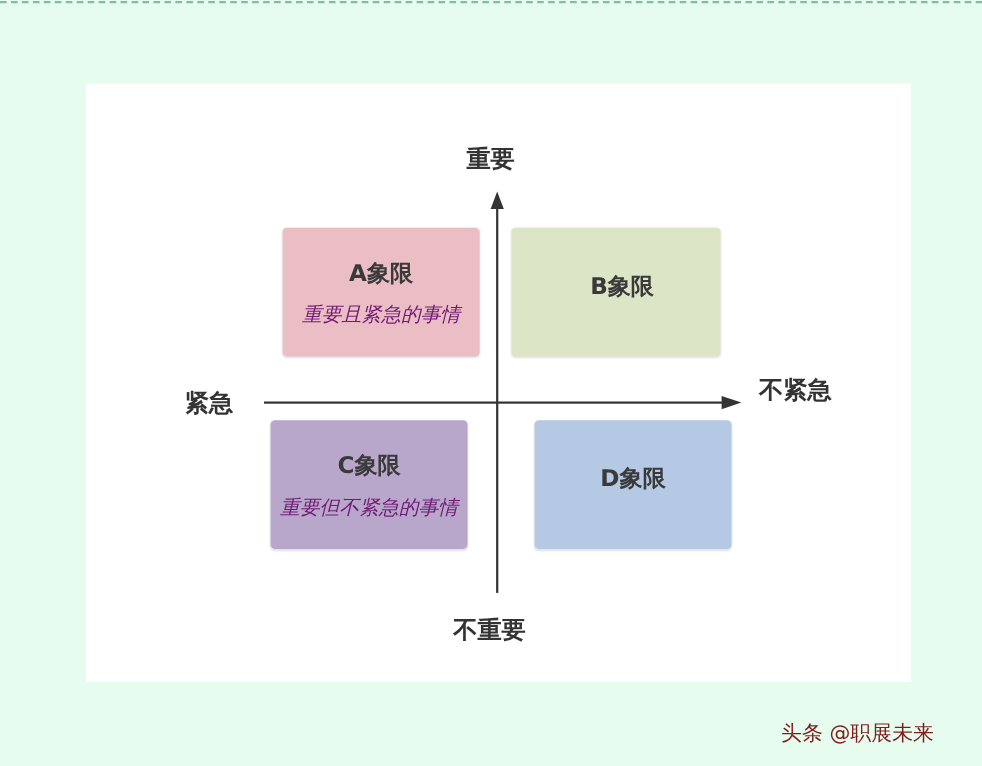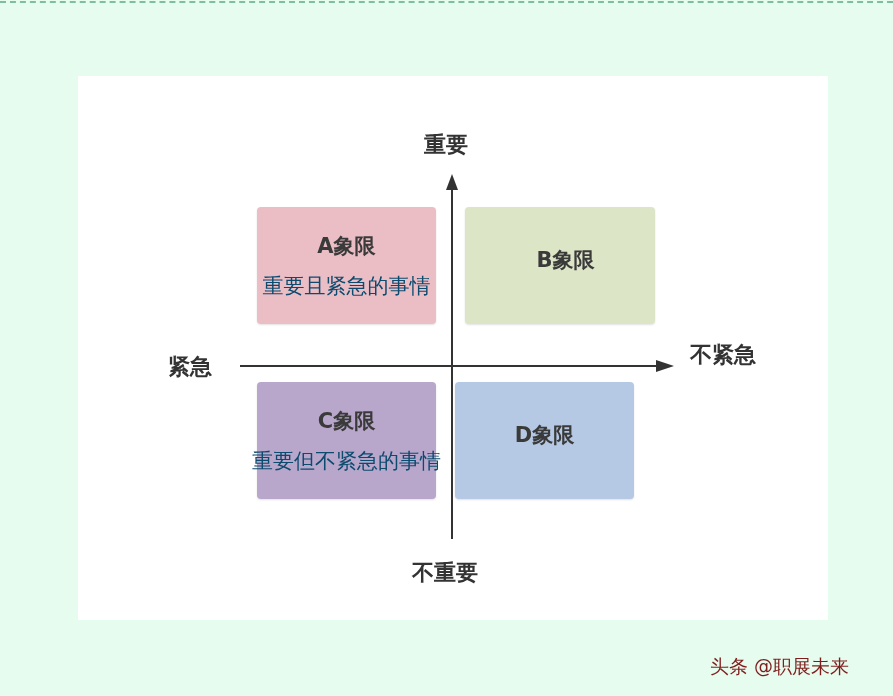--- a/index.html
+++ b/index.html
@@ -42,26 +42,26 @@
     .lbl-bottom { left: 412px; top: 558px; }
     .lbl-left { left: 168px; top: 352px; }
     .lbl-right { left: 690px; top: 340px; }
     .quad {
       position: absolute; width: 179px; height: 117px; border-radius: 4px;
       box-shadow: 0 1px 2px rgba(0,0,0,0.12);
       display: flex; flex-direction: column; align-items: center; justify-content: center;
     }
     .q-a { left: 257px; top: 207px; }
     .q-b { left: 465px; top: 207px; padding-left: 11px; }
-    .q-c { left: 257px; top: 382px; }
-    .q-d { left: 455px; top: 382px; }
+    .q-c { left: 246px; top: 382px; }
+    .q-d { left: 486px; top: 382px; }
     .q-title {
       font-weight: bold; font-size: 21px; color: #3a3a3a; margin-bottom: 12px;
     }
-    .q-desc { font-size: 21px; color: #0c4a6e; white-space: nowrap; }
+    .q-desc { font-size: 18px; color: #701a75; white-space: nowrap; font-style: italic; }
     .watermark {
       position: absolute; left: 710px; top: 654px; font-size: 19px; color: #7f1d1d;
       white-space: nowrap;
     }
   </style>
 </head>
 <body>
 
 <div class="top-dash"></div>
 

